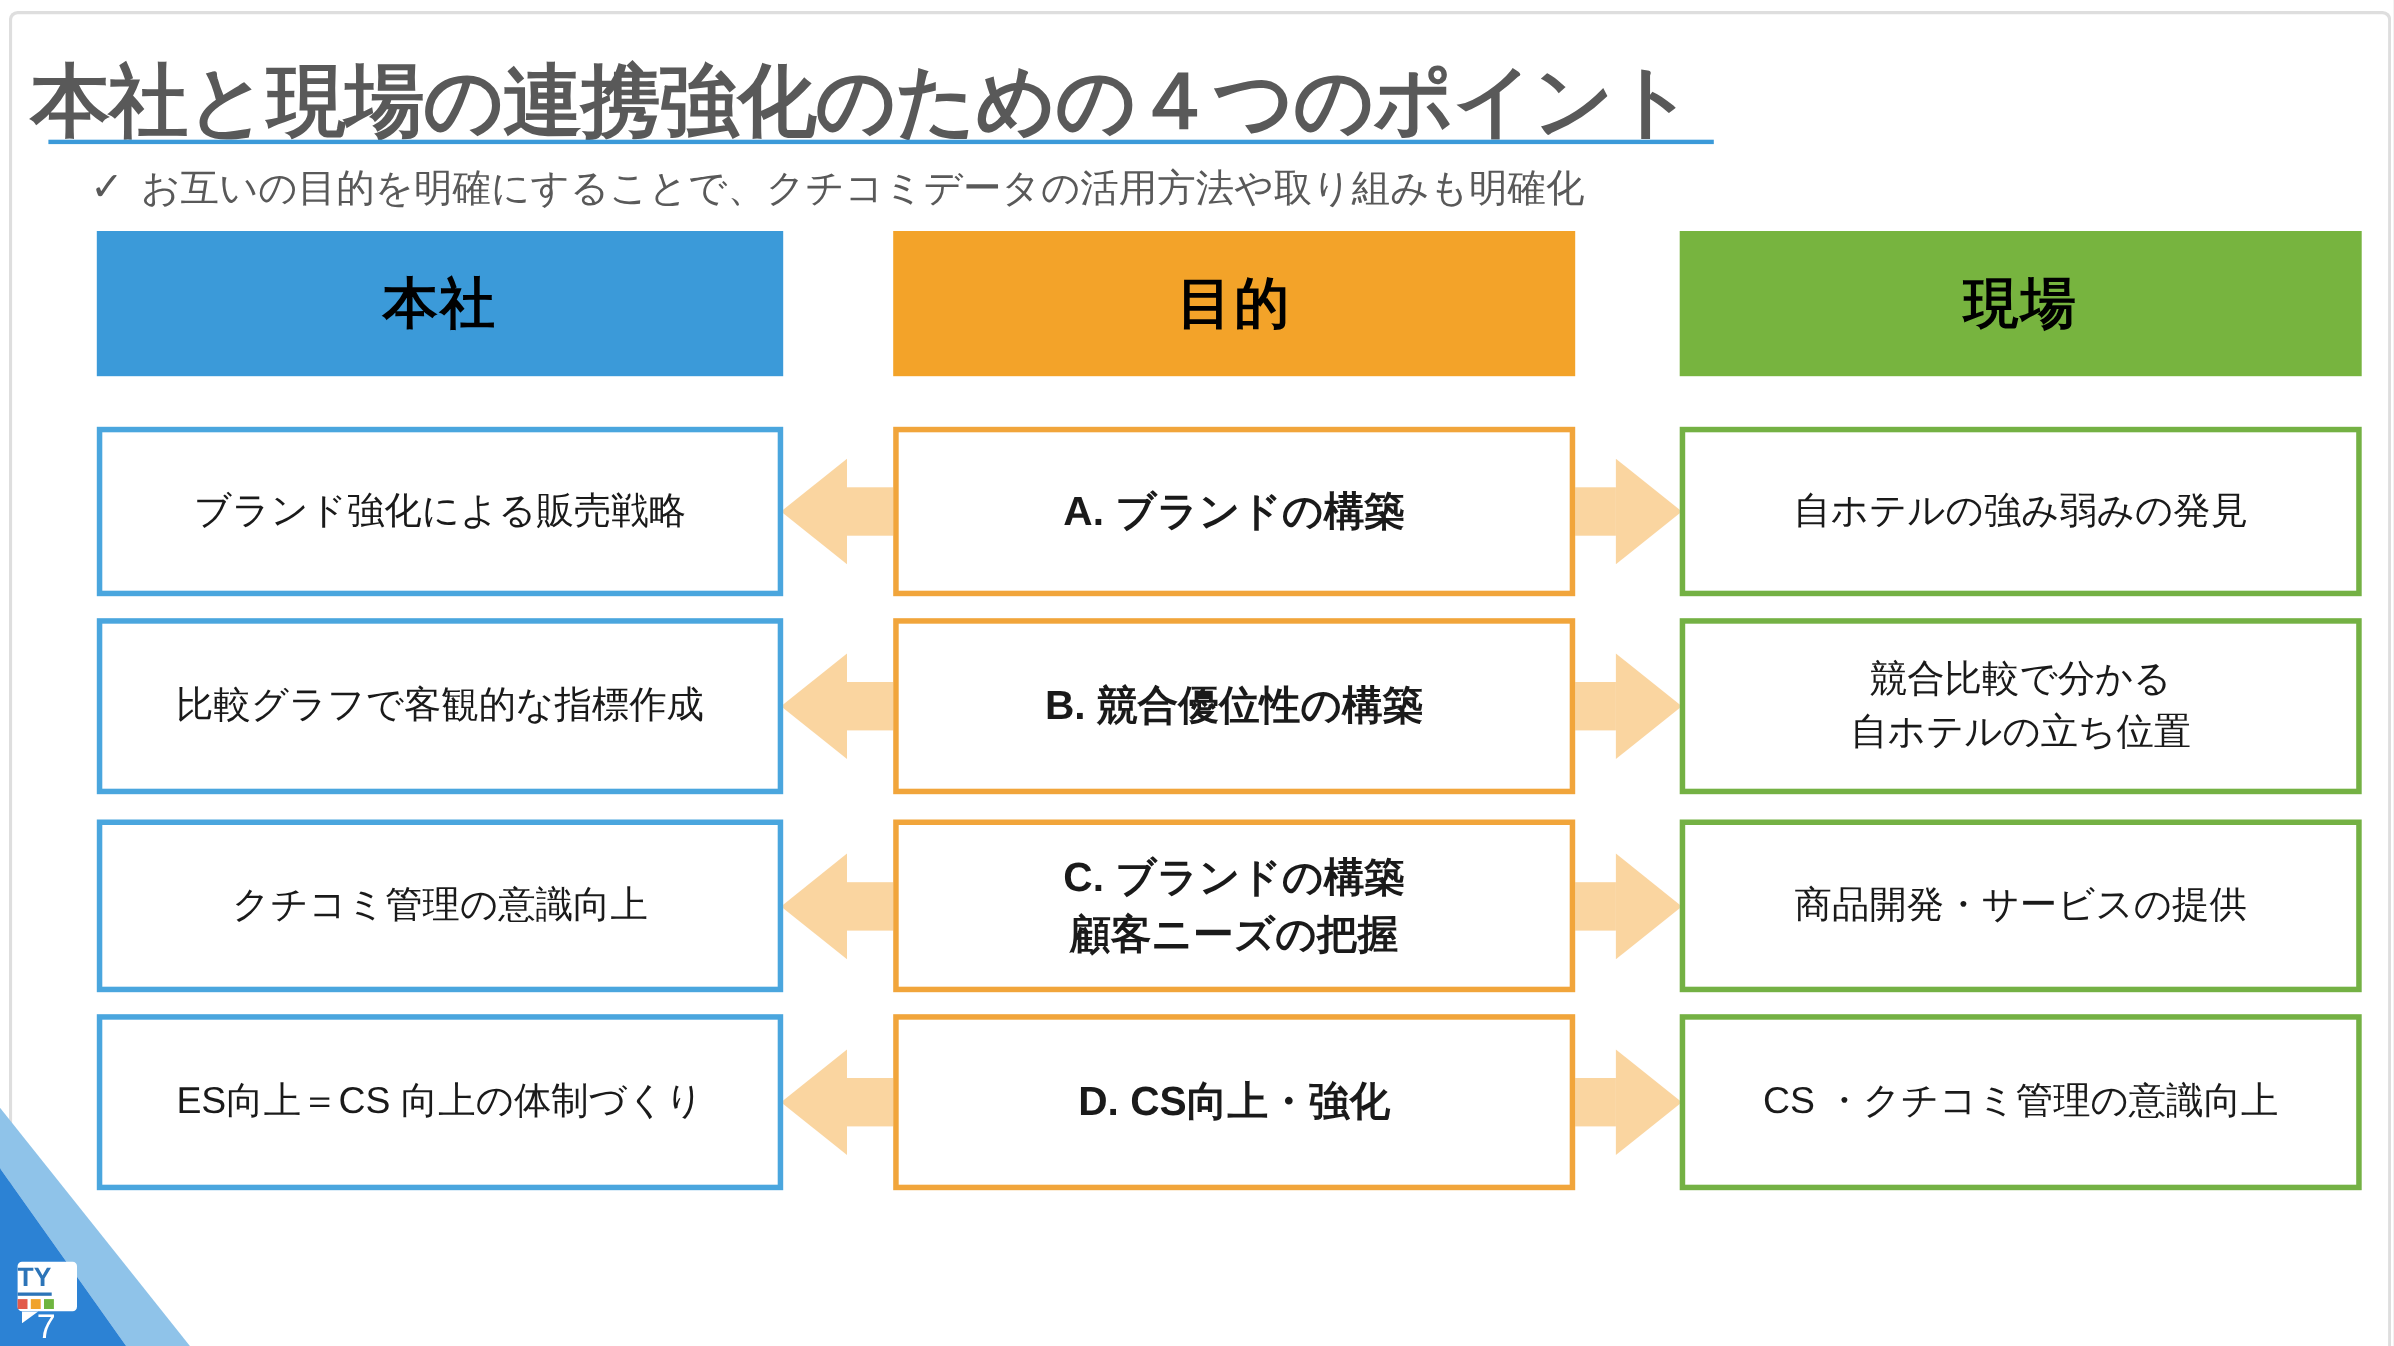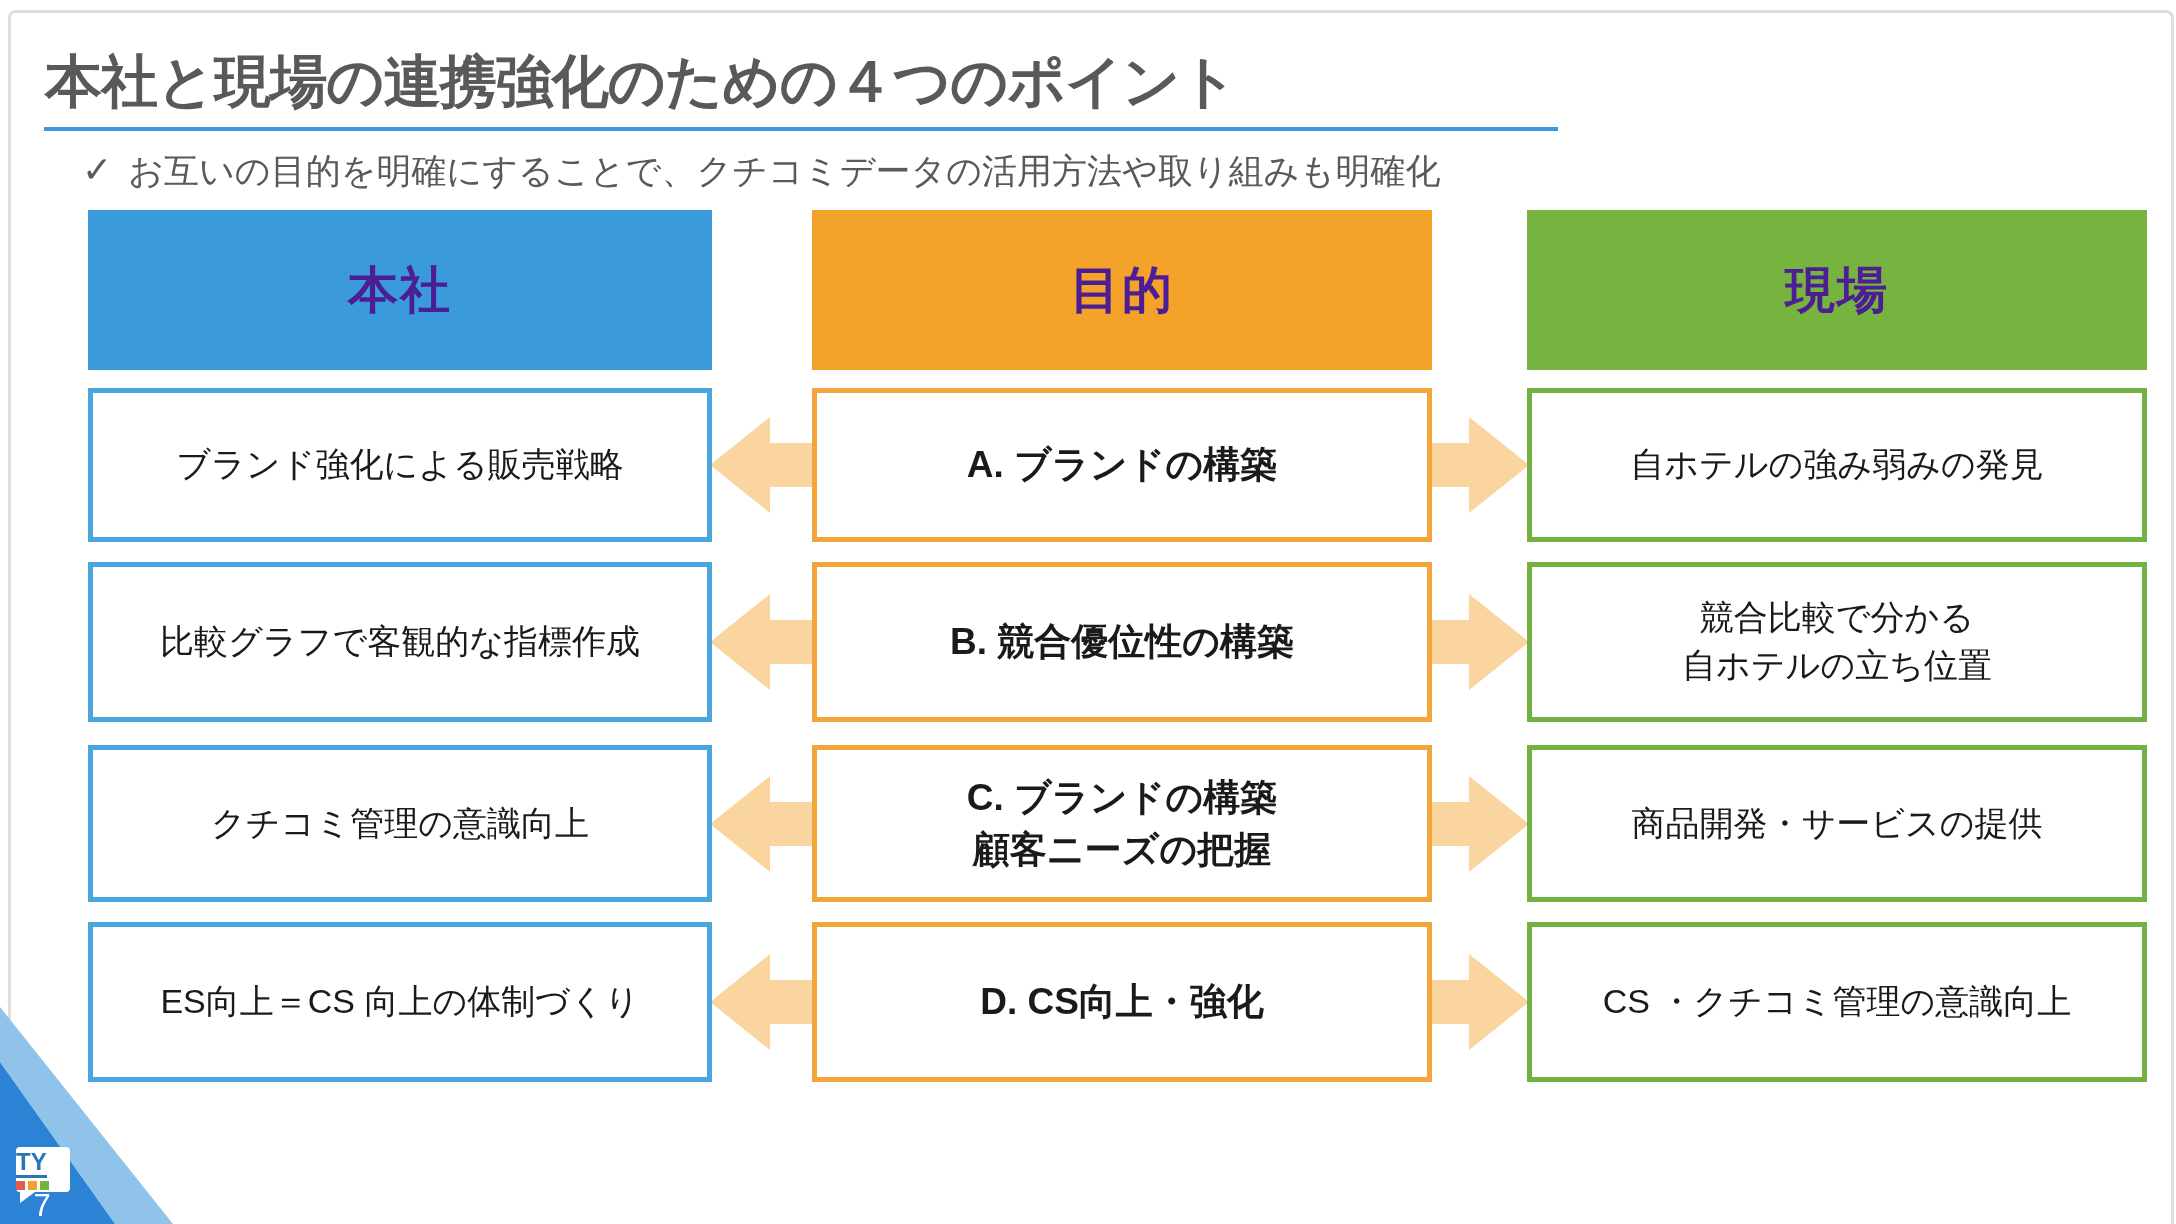--- a/index.html
+++ b/index.html
@@ -13,40 +13,40 @@
 
   
   .frame {
     position: absolute; top: 10px; left: 8px; right: 2px; bottom: -4px;
     border: 3px solid #DEDEDE; border-bottom: none;
     border-radius: 8px 8px 0 0;
     z-index: 0; pointer-events: none;
   }
 
   .title {
-    position: absolute; left: 45px; top: 44px; width: 1700px;
-    font-size: 57px; font-weight: bold; color: var(--title-color, #595959);
+    position: absolute; left: 28px; top: 44px; width: 1700px;
+    font-size: 72px; font-weight: bold; color: var(--title-color, #595959);
     letter-spacing: -1px; z-index: 2;
   }
   .title-underline {
     position: absolute; left: 44px; top: 127px; width: 1514px; height: 4px;
     background: var(--underline-color, #3B9AD9); z-index: 2;
   }
   .subtitle {
     position: absolute; left: 82px; top: 148px; z-index: 2;
     display: flex; align-items: flex-start; gap: 16px;
     font-size: 35px; color: var(--title-color, #595959);
   }
   .check { font-size: 36px; line-height: 1.2; }
 
   
   .hdr {
-    position: absolute; top: 210px; height: 160px; z-index: 2;
+    position: absolute; top: 210px; height: 132px; z-index: 2;
     display: flex; align-items: center; justify-content: center;
-    color: #4c1d95; font-weight: bold; font-size: 50px; letter-spacing: 2px;
+    color: #000000; font-weight: bold; font-size: 50px; letter-spacing: 2px;
   }
   .col-hq      { left: 88px;   width: 624px; }
   .col-purpose { left: 812px;  width: 620px; }
   .col-field   { left: 1527px; width: 620px; }
   .hdr.hq      { background: var(--hq-header, #3B9AD9); }
   .hdr.purpose { background: var(--purpose-header, #F3A329); text-align: right; }
   .hdr.field   { background: var(--field-header, #77B43F); }
 
   .box {
     position: absolute; background: #fff; z-index: 2;

